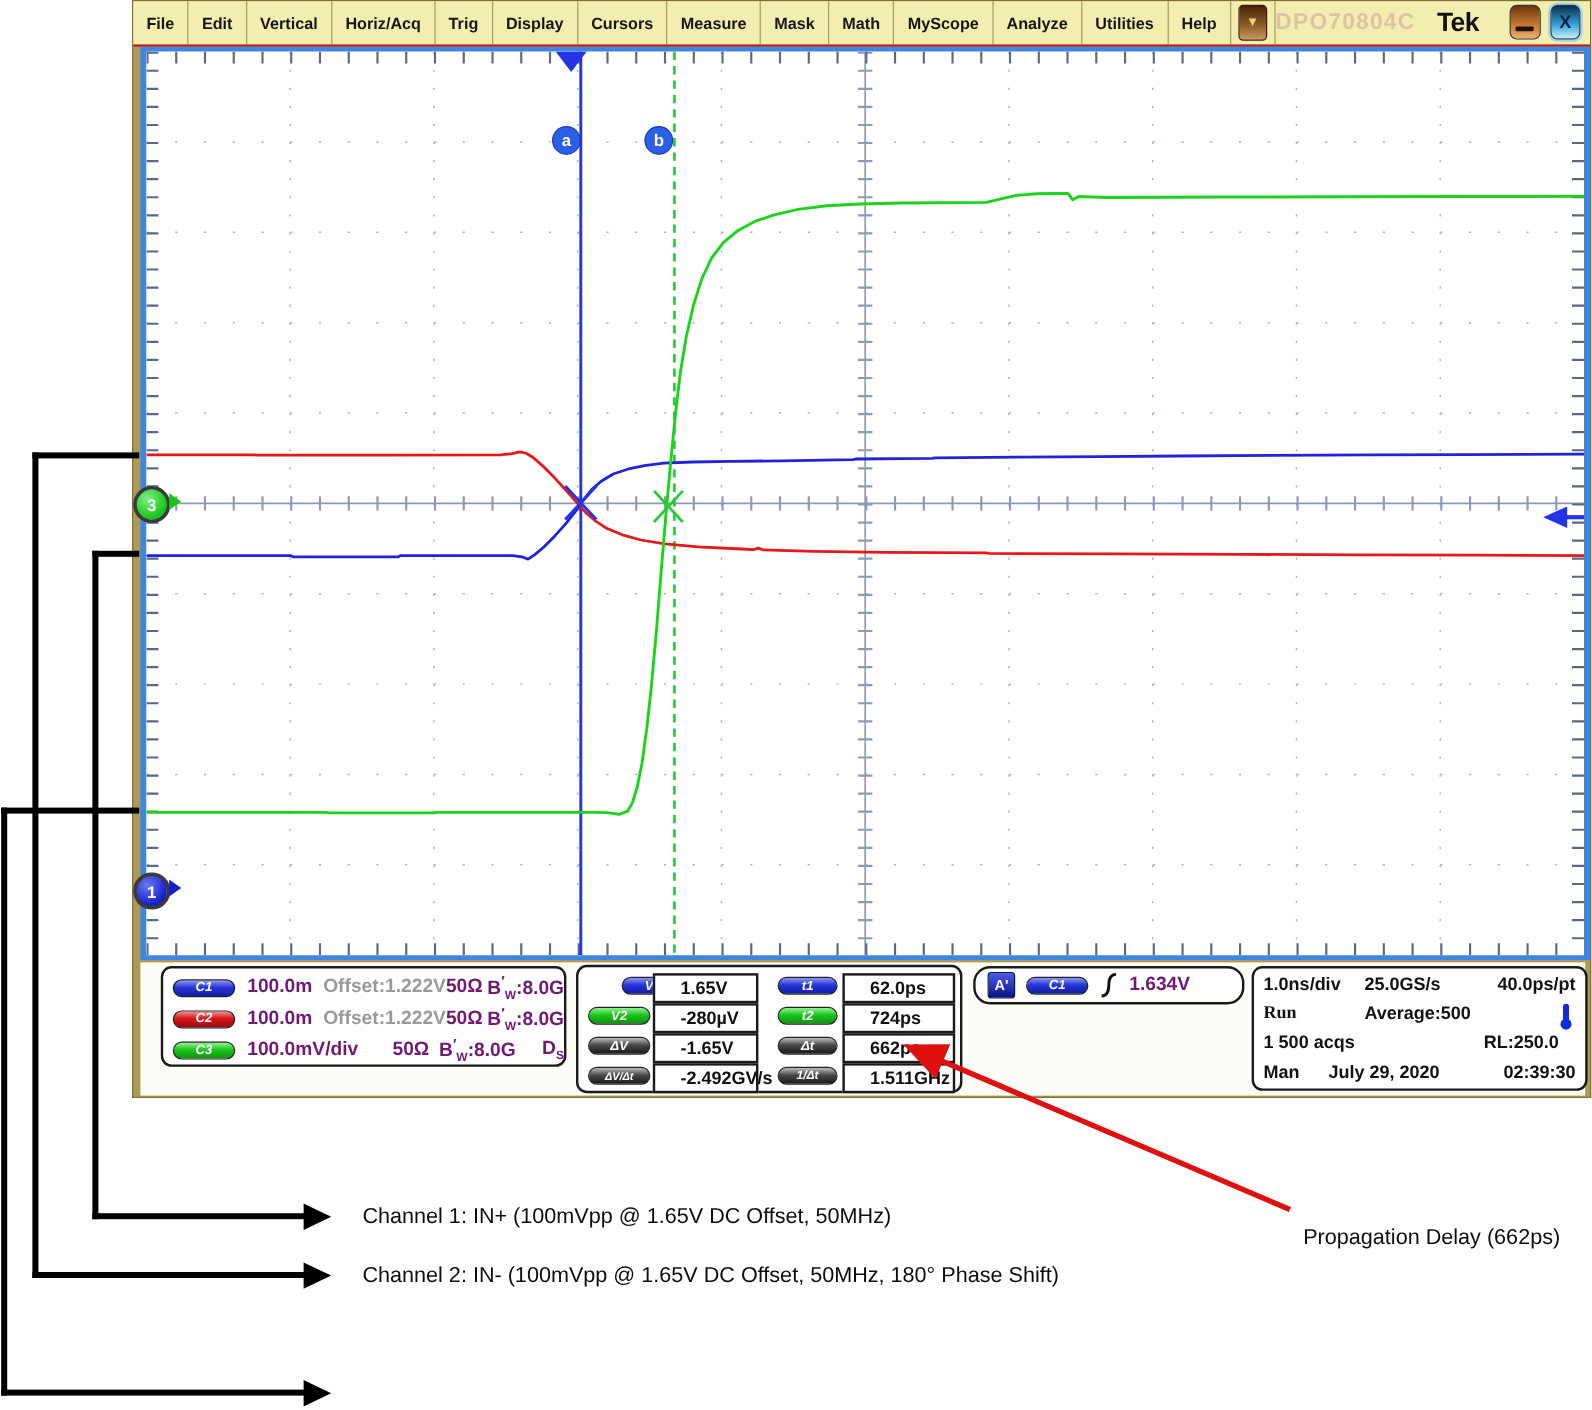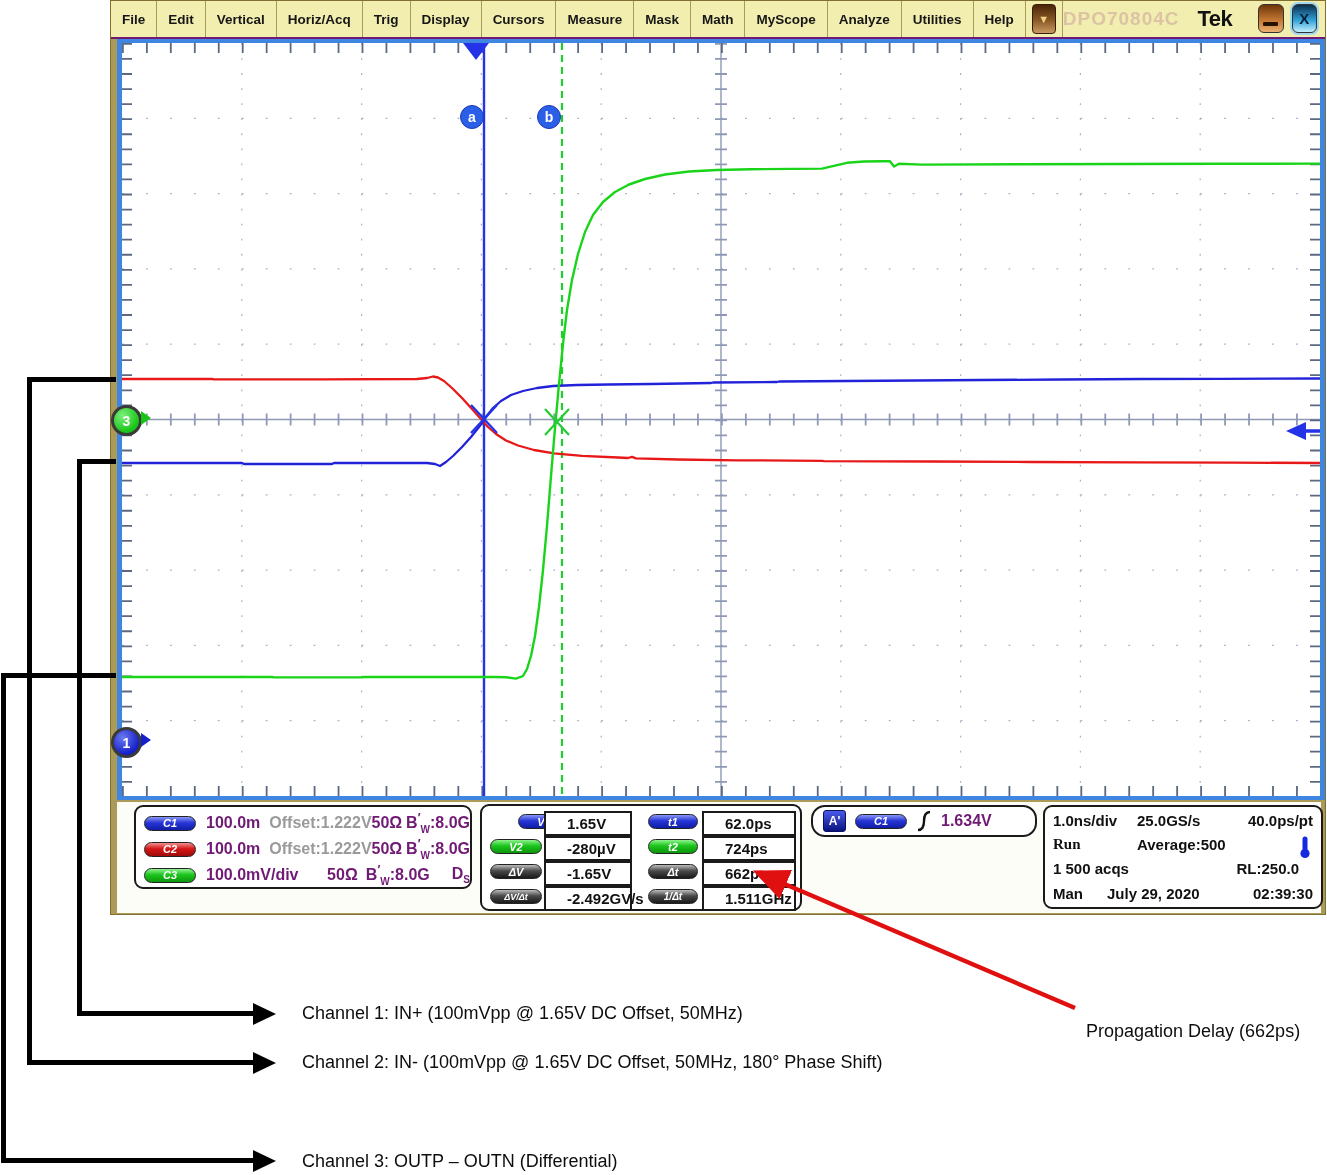--- a/index.html
+++ b/index.html
@@ -1,21 +1,21 @@
 <!DOCTYPE html>
 <html><head>
 <meta charset="utf-8">
 <style>
   html,body{margin:0;padding:0;}
   body{font-family:"Liberation Sans", sans-serif;}
   .page{position:relative;width:1327px;height:1175px;background:#ffffff;overflow:hidden;}
 
   
   .scope{position:absolute;left:110px;top:0;width:1216px;height:915px;background:#ac9a58;border:1px solid #7f7030;box-sizing:border-box;}
-  .menubar{position:absolute;left:0;top:0;width:100%;height:38px;background:#f2eeb0;border-bottom:2px solid #701a75;display:flex;align-items:stretch;box-sizing:border-box;}
+  .menubar{position:absolute;left:0;top:0;width:100%;height:38px;background:#f2eeb0;border-bottom:2px solid #b91c1c;display:flex;align-items:stretch;box-sizing:border-box;}
   .mi{display:flex;align-items:center;padding:0 11px;font-size:13.5px;font-weight:bold;color:#161616;border-right:1px solid #a89a58;cursor:default;white-space:nowrap;}
   .mb-drop{width:32px;height:28px;margin:3px 6px 0 6px;border-radius:4px;border:1px solid #3a1c04;background:linear-gradient(#4a2408,#8a5a28 55%,#c89a60);color:#f2cf7e;font-size:11px;display:flex;align-items:center;justify-content:center;}
   .mb-sep{border-right:1px solid #a89a58;}
   .mb-spacer{flex:1;}
   .watermark{align-self:center;font-size:19px;font-weight:bold;color:#dcc3a4;letter-spacing:1px;margin-right:18px;}
   .brand{align-self:center;font-size:22px;font-weight:800;color:#111;margin-right:26px;letter-spacing:-0.5px;}
   .winbtn{width:36px;height:29px;margin:3px 8px 0 0;border-radius:6px;border:1px solid #333;display:flex;align-items:flex-end;justify-content:center;box-sizing:border-box;}
   .winbtn.min{background:linear-gradient(#6e3608,#c97b35 60%,#eab071);}
   .minbar{width:15px;height:4px;background:#241204;margin-bottom:6px;border-radius:1px;}
   .winbtn.close{background:linear-gradient(#0b2f4e,#2e9fd6 55%,#c4f0ff);box-shadow:0 0 0 2px #9fd8f2;align-items:center;justify-content:center;color:#0a2038;font-weight:bold;font-size:15px;}
@@ -252,21 +252,20 @@
   <div class="annline" style="left:27px;top:1060px;width:228px;height:5px;"></div>
   <div class="arrowhead" style="left:253px;top:1051.5px;"></div>
 
   <div class="annline" style="left:1px;top:673px;width:115px;height:5px;"></div>
   <div class="annline" style="left:1px;top:673px;width:5px;height:490px;"></div>
   <div class="annline" style="left:1px;top:1158px;width:254px;height:5px;"></div>
   <div class="arrowhead" style="left:253px;top:1149.5px;"></div>
 
   <div class="anntext" style="left:302px;top:1003px;">Channel 1: IN+ (100mVpp @ 1.65V DC Offset, 50MHz)</div>
   <div class="anntext" style="left:302px;top:1052px;">Channel 2: IN- (100mVpp @ 1.65V DC Offset, 50MHz, 180° Phase Shift)</div>
-  <div class="anntext" style="left:302px;top:1151px;">Channel 3: OUTP – OUTN (Differential)</div>
   <div class="anntext" style="left:1086px;top:1021px;">Propagation Delay (662ps)</div>
 
   <svg style="position:absolute;left:735px;top:856px;" width="350" height="160" viewBox="0 0 350 160">
     <defs>
       <marker id="rah" markerWidth="8" markerHeight="7" refX="6" refY="3.5" orient="auto">
         <path d="M0,0 L8,3.5 L0,7 z" fill="#e01010"></path>
       </marker>
     </defs>
     <line x1="340" y1="152" x2="26" y2="18" stroke="#e01010" stroke-width="4.5" marker-end="url(#rah)"></line>
   </svg>

